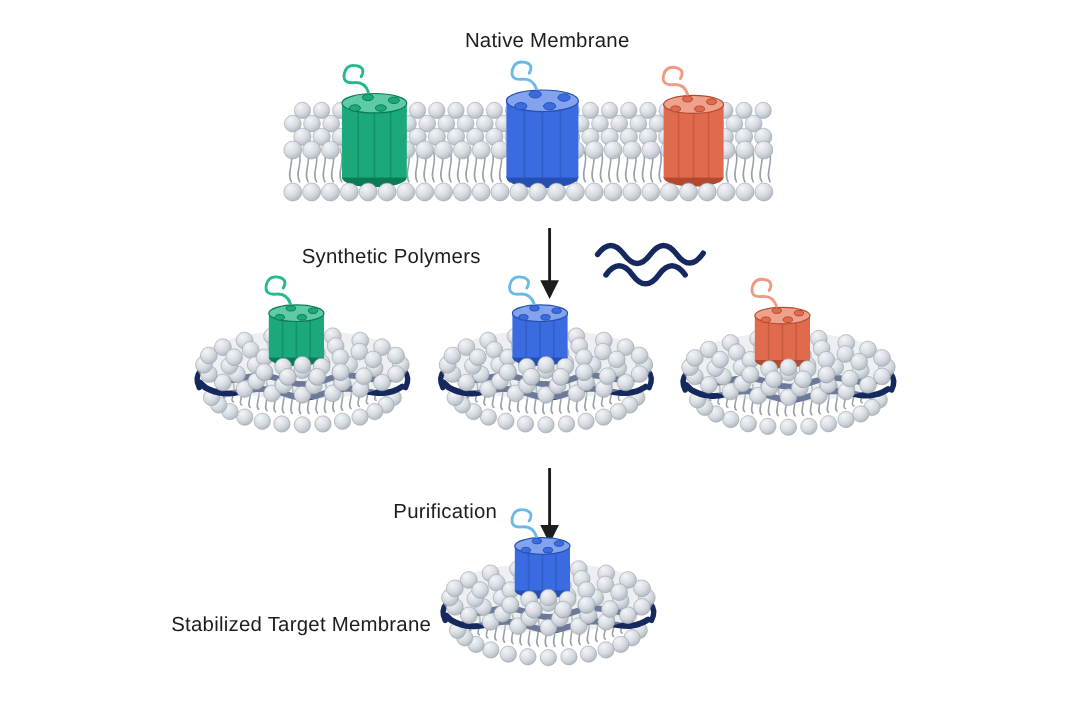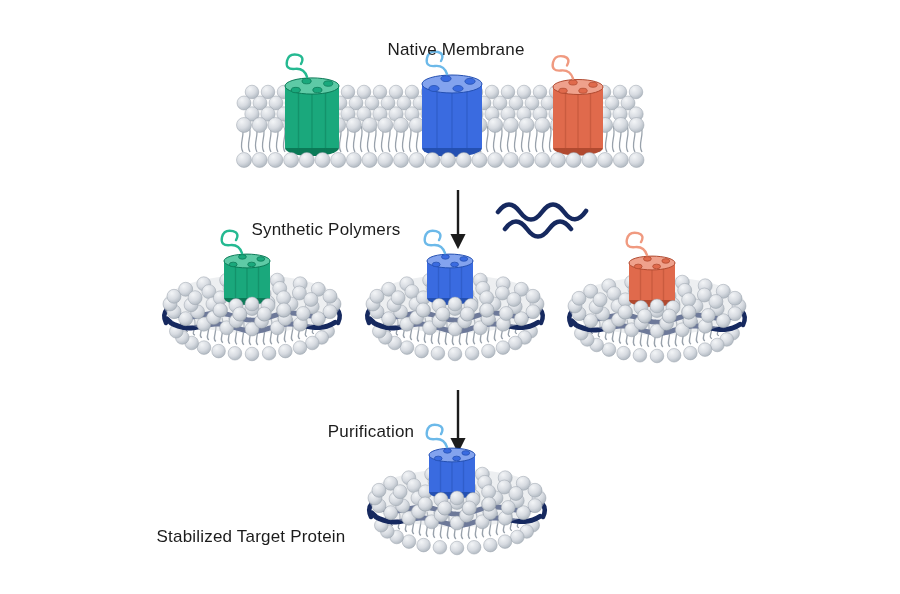--- a/index.html
+++ b/index.html
@@ -3,21 +3,21 @@
 <meta charset="utf-8">
 <style>
   html,body{margin:0;padding:0;background:#ffffff;}
   .canvas{
     position:relative;width:900px;height:594px;background:#ffffff;
     font-family:"Liberation Sans",sans-serif;overflow:hidden;
   }
   .canvas svg{position:absolute;left:0;top:0;}
   .lbl{
     position:absolute;transform:translate(-50%,-50%);
-    font-size:17px;color:#1c1c1c;white-space:nowrap;letter-spacing:.2px;margin-top:16px;
+    font-size:17px;color:#1c1c1c;white-space:nowrap;letter-spacing:.2px;
   }
 </style>
 </head>
 <body>
 
 <div class="canvas">
   <svg id="scene" width="900" height="594" viewBox="0 0 900 594">
       <defs>
         <radialGradient id="ballG" cx="35%" cy="28%" r="80%">
           <stop offset="0%" stop-color="#f3f5f7"></stop>
@@ -701,15 +701,15 @@
         <circle cx="457.0" cy="498.0" r="7" fill="url(#ballG)" stroke="#9aa3ad" stroke-width="0.5"></circle>
         <circle cx="488.9" cy="504.0" r="7" fill="url(#ballG)" stroke="#9aa3ad" stroke-width="0.5"></circle>
         <circle cx="469.3" cy="508.0" r="7" fill="url(#ballG)" stroke="#9aa3ad" stroke-width="0.5"></circle>
         <circle cx="444.7" cy="508.0" r="7" fill="url(#ballG)" stroke="#9aa3ad" stroke-width="0.5"></circle>
         <circle cx="425.1" cy="504.0" r="7" fill="url(#ballG)" stroke="#9aa3ad" stroke-width="0.5"></circle>
       </g>
     </svg>
 
   <div class="lbl" style="left:456px;top:34px">Native Membrane</div>
   <div class="lbl" style="left:326px;top:214px">Synthetic Polymers</div>
-  <div class="lbl" style="left:371px;top:416px">Purification</div>
-  <div class="lbl" style="left:251px;top:521px">Stabilized Target Protein</div>
+  <div class="lbl" style="left:371px;top:427px">Purification</div>
+  <div class="lbl" style="left:251px;top:521px">Stabilized Target Membrane</div>
 </div>
 
 </body></html>

